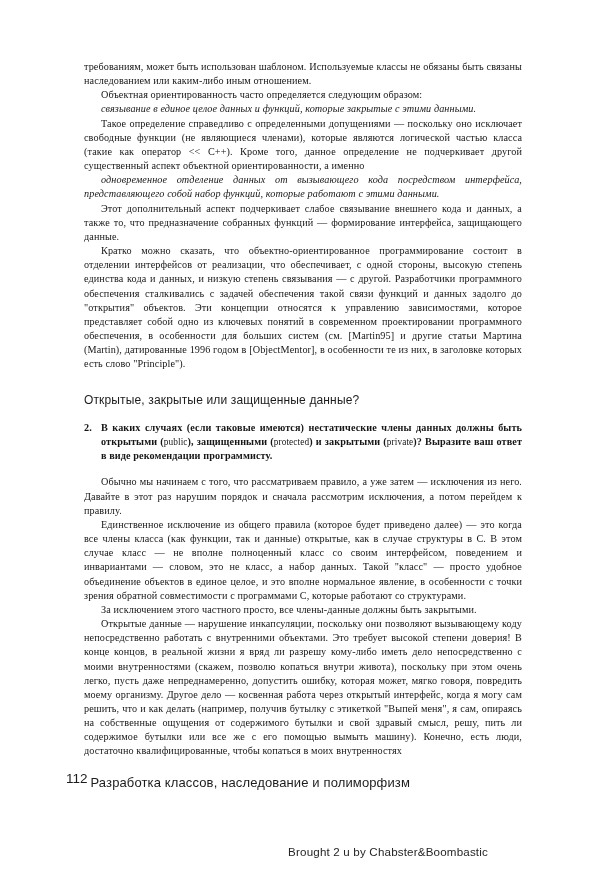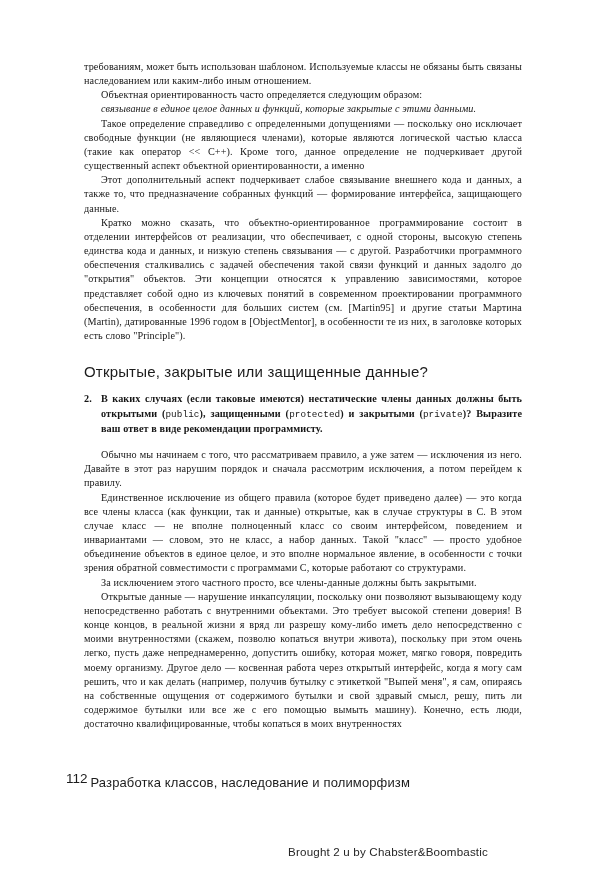--- a/index.html
+++ b/index.html
@@ -38,21 +38,21 @@
   }
   .para-noindent {
     text-indent: 0;
   }
   .italic-def {
     font-style: italic;
     text-indent: 17px;
   }
   .section-heading {
     font-family: "Liberation Sans", "DejaVu Sans", sans-serif;
-    font-size: 15px;
+    font-size: 12px;
     color: #1c1c1c;
     margin-top: 22px;
     margin-bottom: 13px;
     text-indent: 0;
     letter-spacing: 0.012em;
   }
   .question-block {
     font-weight: bold;
     font-size: 10.2px;
     line-height: 14.3px;
@@ -61,21 +61,21 @@
     padding-left: 17px;
     position: relative;
   }
   .question-number {
     position: absolute;
     left: 0;
     top: 0;
     font-weight: bold;
   }
   .mono {
-    font-family: Liberation Mono, monospace;
+    font-family: Liberation Serif, serif;
     font-weight: normal;
     font-size: 9.3px;
     margin-top: 10px;
   }
   .footer {
     position: absolute;
     left: 0;
     bottom: 0;
     width: 488px;
     height: 100px;
@@ -117,20 +117,21 @@
 
     <p class="para-noindent">требованиям, может быть использован шаблоном. Используемые классы не обязаны быть связаны наследованием или каким-либо иным отношением.</p>
 
 
     <p class="para">Объектная ориентированность часто определяется следующим образом:</p>
 
     <p class="italic-def">связывание в единое целое данных и функций, которые закрытые с этими данными.</p>
 
     <p class="para"><span>Такое определение справедливо с определенными допущениями — поскольку оно исключает свободные функции (не являющиеся членами), которые являются логической частью класса (такие как оператор &lt;&lt; C++). Кроме того, данное определение не подчеркивает другой существенный аспект объектной ориентированности, а именно </span></p>
 
+    <p class="italic-def">одновременное отделение данных от вызывающего кода посредством интерфейса, представляющего собой набор функций, которые работают с этими данными.</p>
 
     <p class="para">Этот дополнительный аспект подчеркивает слабое связывание внешнего кода и данных, а также то, что предназначение собранных функций — формирование интерфейса, защищающего данные.</p>
 
     <p class="para">Кратко можно сказать, что объектно-ориентированное программирование состоит в отделении интерфейсов от реализации, что обеспечивает, с одной стороны, высокую степень единства кода и данных, и низкую степень связывания — с другой. Разработчики программного обеспечения сталкивались с задачей обеспечения такой связи функций и данных задолго до "открытия" объектов. Эти концепции относятся к управлению зависимостями, которое представляет собой одно из ключевых понятий в современном проектировании программного обеспечения, в особенности для больших систем (см. [Martin95] и другие статьи Мартина (Martin), датированные 1996 годом в [ObjectMentor], в особенности те из них, в заголовке которых есть слово "Principle").</p>
 
     <p class="section-heading">Открытые, закрытые или защищенные данные?</p>
 
     <div class="question-block">
       <span class="question-number">2.</span><span>В каких случаях (если таковые имеются) нестатические члены данных должны быть открытыми (</span><span class="mono">public</span><span>), защищенными (</span><span class="mono">protected</span><span>) и закрытыми (</span><span class="mono">private</span><span>)? Выразите ваш ответ в виде рекомендации программисту.</span>
     </div>

